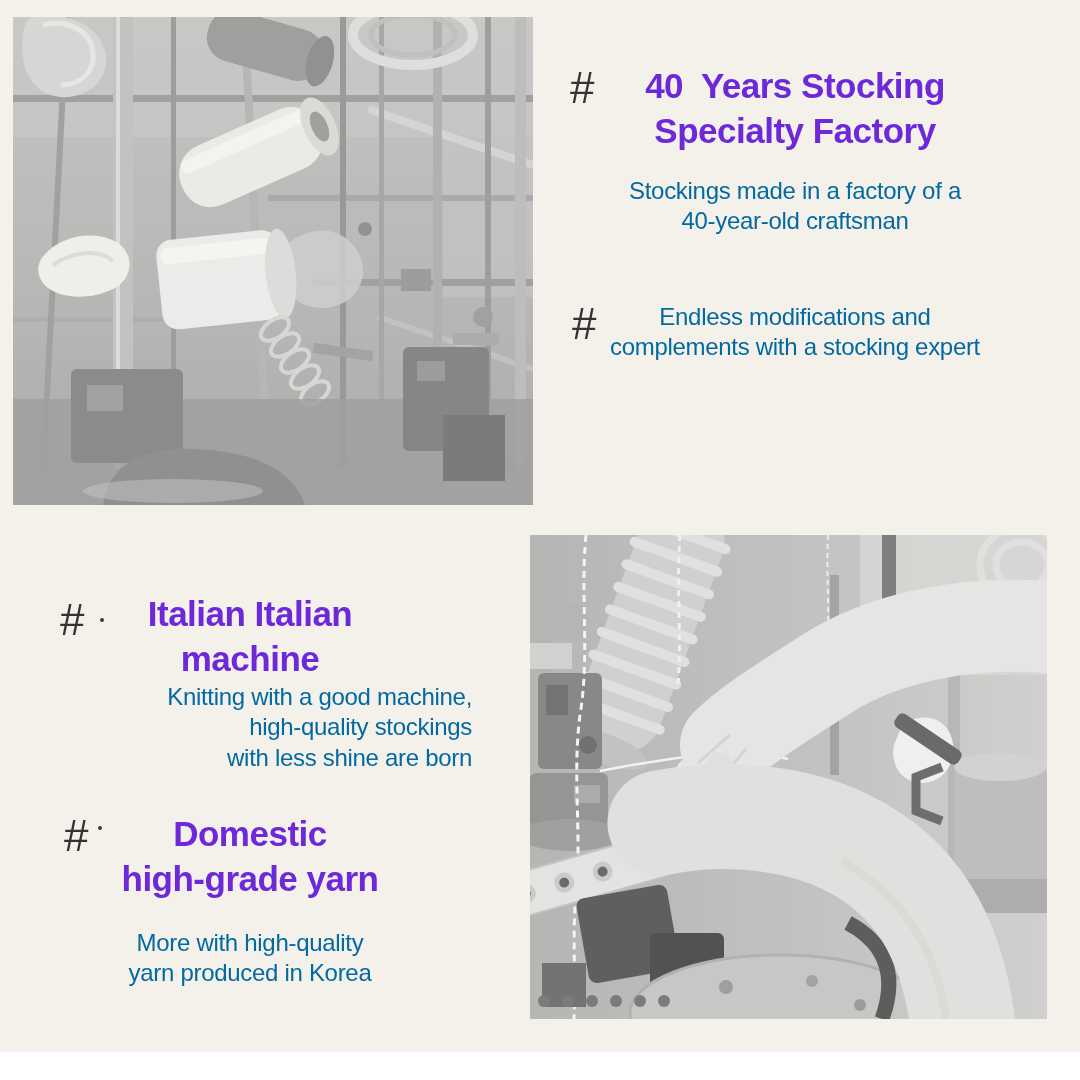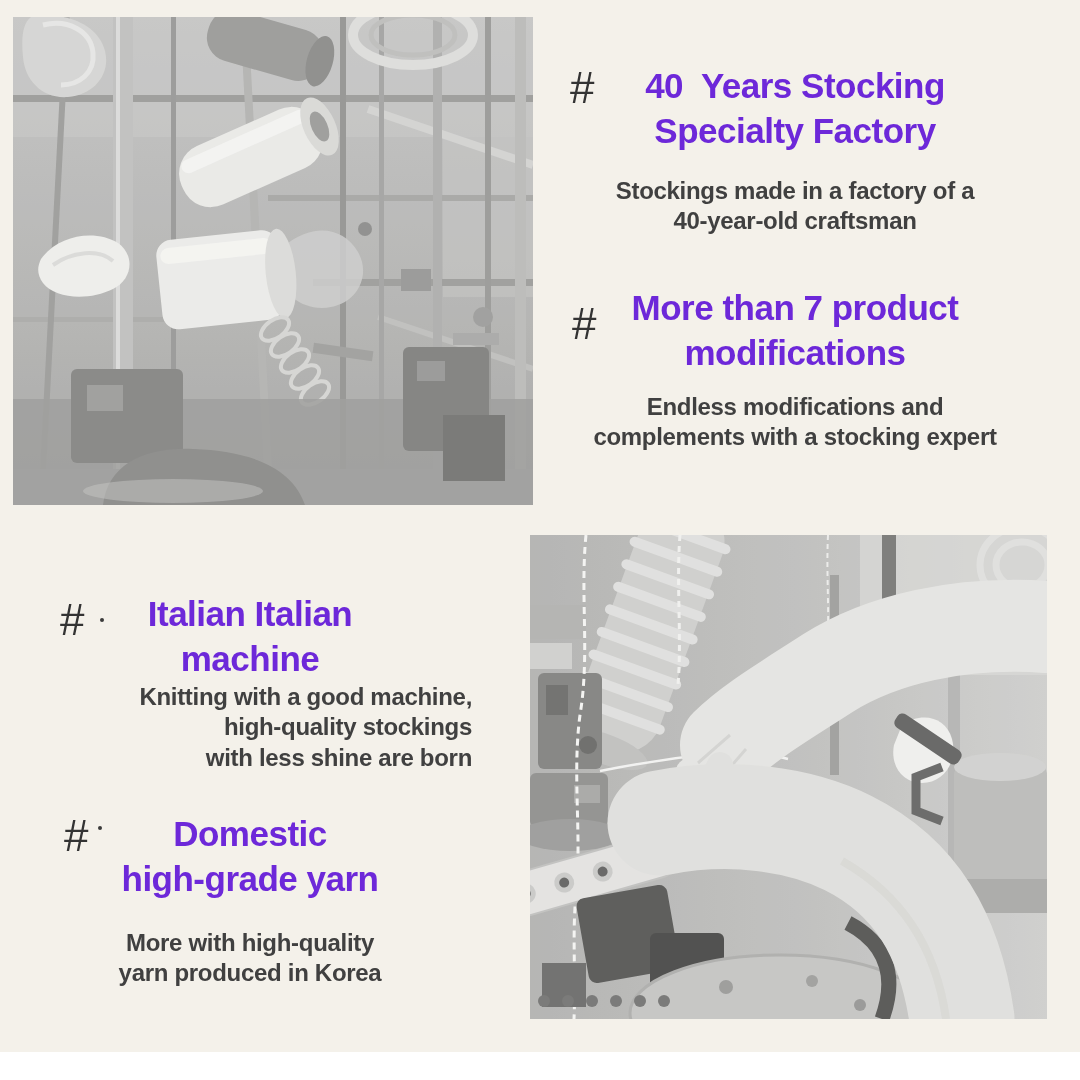--- a/index.html
+++ b/index.html
@@ -17,22 +17,22 @@
 
   .section{position:absolute;text-align:center;}
   .hash{
     position:absolute;font-size:44px;line-height:1;font-weight:400;color:#333333;
   }
   .heading{
     font-size:35px;font-weight:700;line-height:1.28;letter-spacing:-0.5px;
     white-space:pre-wrap;color:#6d28d9;
   }
   .desc{
-    font-size:24px;font-weight:700;line-height:1.27;letter-spacing:-0.3px;
-    white-space:pre-wrap;color:#404040;
+    font-size:24px;font-weight:400;line-height:1.27;letter-spacing:-0.3px;
+    white-space:pre-wrap;color:#0369a1;
   }
   .s1{left:560px;top:64px;width:470px;}
   .s1 .hash{left:10px;top:2px;}
   .s1 .desc{margin-top:22px;}
 
   .s2{left:560px;top:286px;width:470px;}
   .s2 .hash{left:12px;top:16px;}
   .s2 .desc{margin-top:16px;}
 
   .s3{left:28px;top:592px;width:444px;}
@@ -130,22 +130,20 @@
   <div class="section s1">
     <span class="hash">#</span>
     <div class="heading">40  Years Stocking
 Specialty Factory</div>
     <div class="desc">Stockings made in a factory of a
 40-year-old craftsman</div>
   </div>
 
   <div class="section s2">
     <span class="hash">#</span>
-    <div class="heading">More than 7 product
-modifications</div>
     <div class="desc">Endless modifications and
 complements with a stocking expert</div>
   </div>
 
   <div class="section s3">
     <span class="hash">#</span>
     <span class="dot"></span>
     <div class="heading">Italian Italian
 machine</div>
     <div class="desc">Knitting with a good machine,

